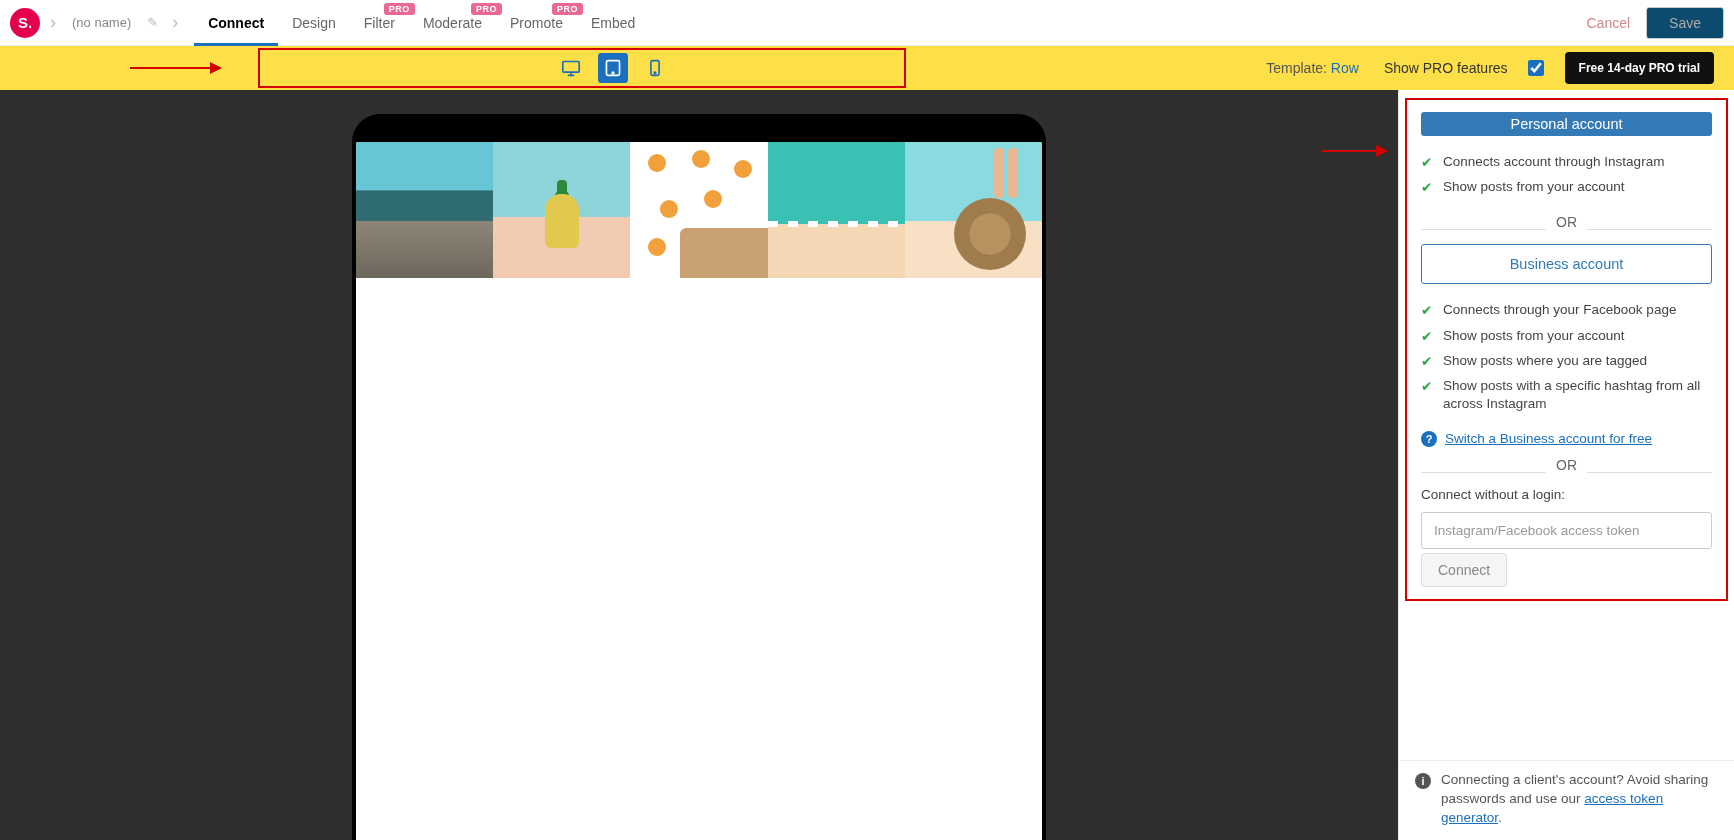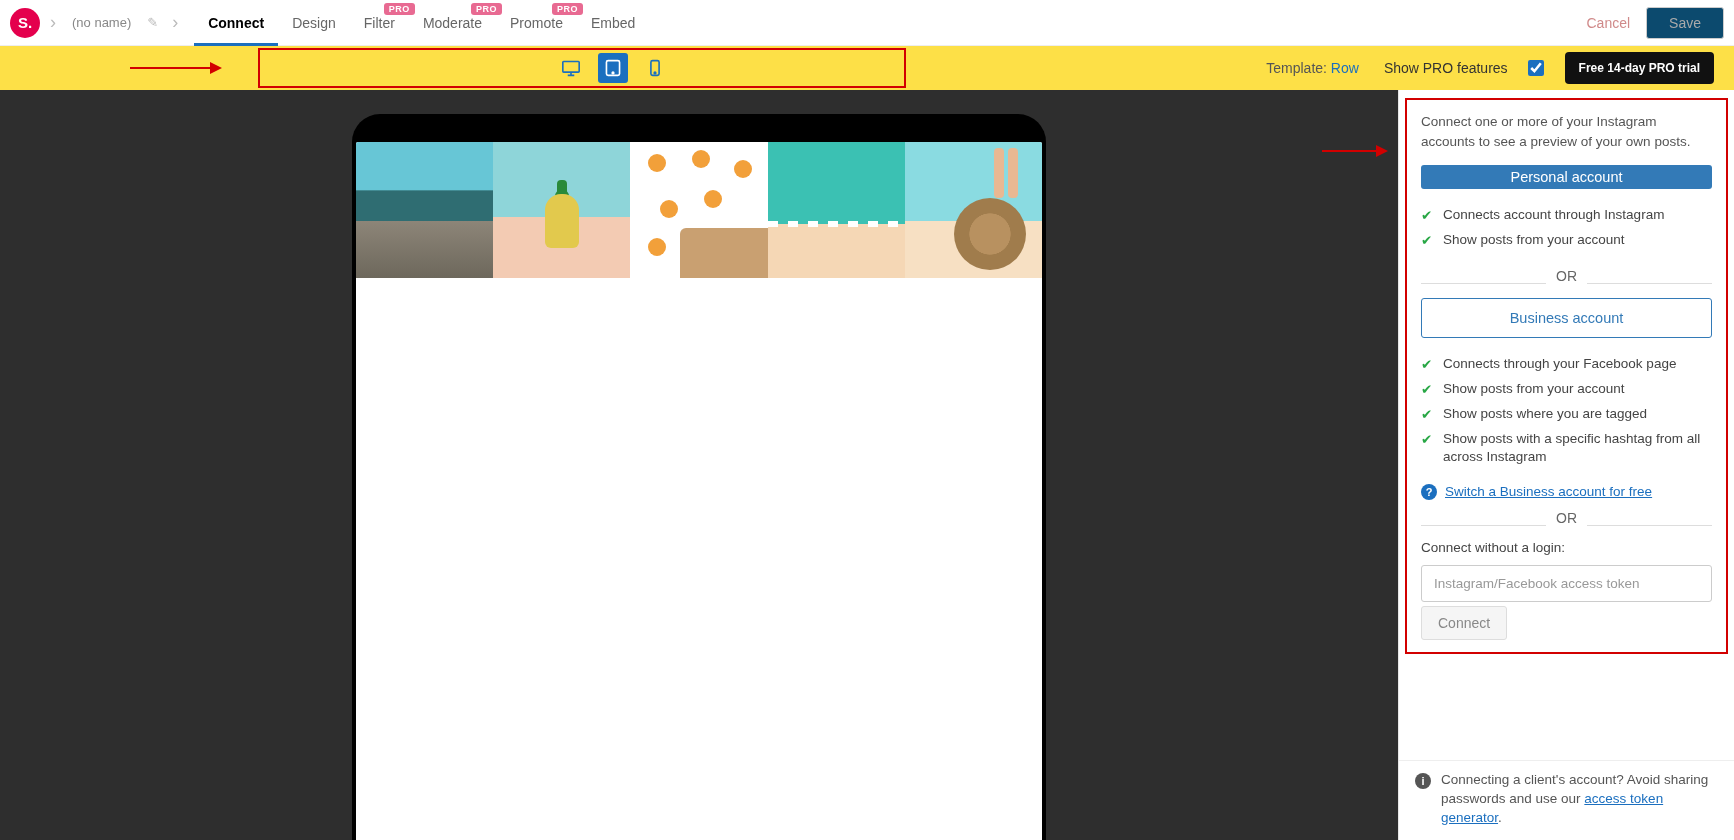--- a/index.html
+++ b/index.html
@@ -201,21 +201,20 @@
           <div class="thumb t5"></div>
         </div>
       </div>
     </div>
   </div>
 
   <aside class="side">
     <div class="side-scroll">
       <div class="side-highlight">
 
-        <p class="intro">Connect one or more of your Instagram accounts to see a preview of your own posts.</p>
 
         <button class="btn-primary">Personal account</button>
 
         <ul class="feat">
           <li>
               <span class="chk">✔</span>
               <span>Connects account through Instagram</span>
             </li>
           <li>
               <span class="chk">✔</span>

